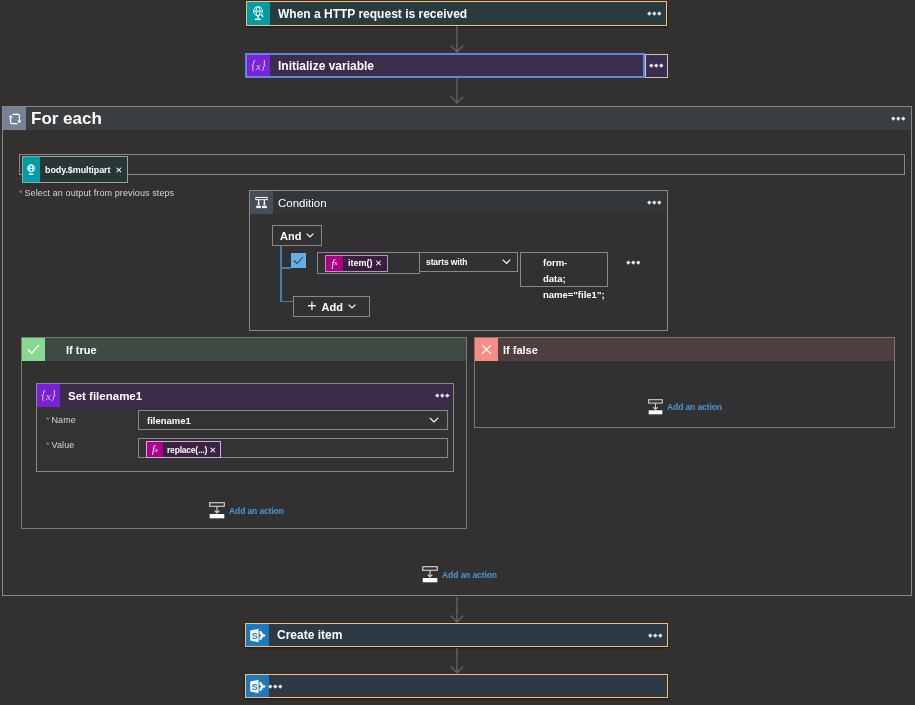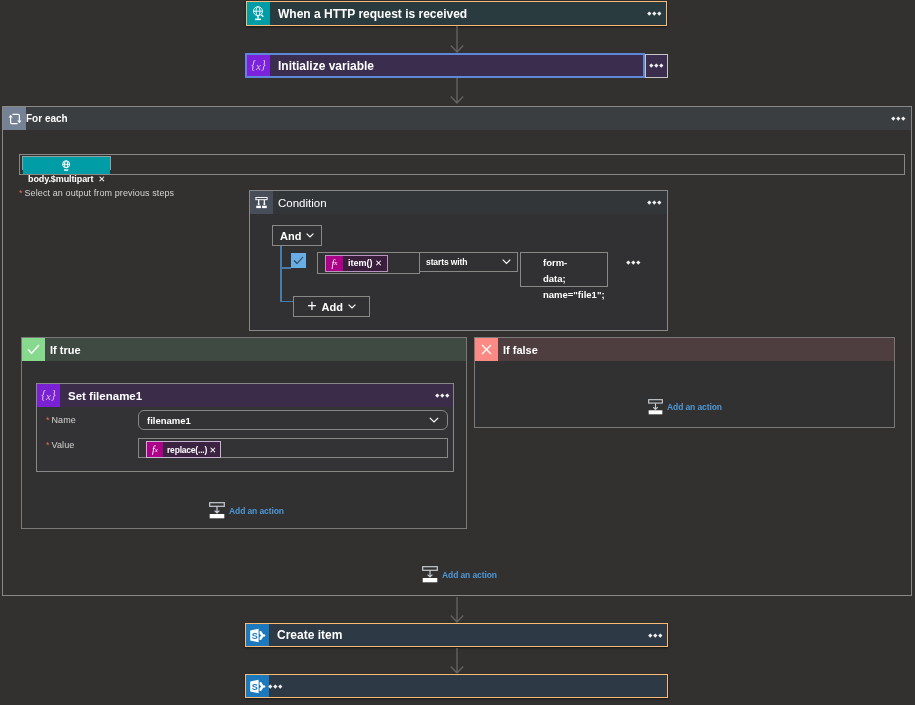--- a/index.html
+++ b/index.html
@@ -73,32 +73,32 @@
 
   <div style="position:absolute;left:0;top:0;right:0;height:23px;background:#3a3e41;display:flex;">
     <div style="flex:0 0 23px;background:#758296;display:flex;align-items:center;justify-content:center;">
       <svg width="16" height="16" viewBox="0 0 16 16">
         <path d="M5.4 3.4 H11.2 Q12.4 3.4 12.4 4.6 V9.8" stroke="#fff" stroke-width="1.2" fill="none"></path>
         <path d="M10.6 12.6 H4.8 Q3.6 12.6 3.6 11.4 V6.2" stroke="#fff" stroke-width="1.2" fill="none"></path>
         <path d="M10.2 9.4 L12.4 12.2 L14.4 9.4 Z" fill="#fff"></path>
         <path d="M5.8 6.6 L3.6 3.8 L1.6 6.6 Z" fill="#fff"></path>
       </svg>
     </div>
-    <div style="flex:1;display:flex;align-items:center;color:#fff;font-size:10px;font-weight:700;">For each</div>
+    <div style="flex:1;display:flex;align-items:center;padding-left:5px;color:#fff;font-size:17px;font-weight:700;">For each</div>
     <div class="dots" style="padding-right:6px;">
         <i></i>
         <i></i>
         <i></i>
       </div>
   </div>
 
   <div class="abs" style="left:16px;top:34px;line-height:10px;font-size:9px;margin-top:47px;"><span class="req">*</span><label class="fld">Select an output from previous steps</label></div>
 
   <div class="inbox" style="left:16px;top:47px;width:886px;height:21px;background:#323130;">
-    <div style="position:absolute;left:2px;top:1px;height:14px;border:1px solid #8fa3a6;background:#283736;display:flex;align-items:stretch;flex-direction:column;">
+    <div style="position:absolute;left:2px;top:1px;height:27px;border:1px solid #8fa3a6;background:#283736;display:flex;align-items:stretch;">
       <div style="flex:0 0 17px;background:#009da6;display:flex;align-items:center;justify-content:center;">
         <svg width="13" height="13" viewBox="0 0 17 17">
           <g stroke="#fff" fill="none" stroke-width="1.3">
             <circle cx="8" cy="6.9" r="4.6"></circle>
             <ellipse cx="8" cy="6.9" rx="2.1" ry="4.6"></ellipse>
             <path d="M3.5 6.9h9"></path>
           </g>
           <rect x="5.2" y="13.6" width="5.6" height="1.8" fill="#fff"></rect>
         </svg>
       </div>
@@ -172,36 +172,36 @@
     </div>
   </div>
 
   <div style="position:absolute;left:18px;top:230px;width:446px;height:192px;border:1px solid #7a7977;background:#313132;">
     <div style="position:absolute;left:0;top:0;right:0;height:23px;background:#3f4a42;display:flex;">
       <div style="flex:0 0 23px;background:#87d98d;display:flex;align-items:center;justify-content:center;">
         <svg width="13" height="11" viewBox="0 0 13 11">
             <path d="M1 5.5 L4.6 9.2 L12 1" stroke="#fff" stroke-width="1.4" fill="none"></path>
           </svg>
       </div>
-      <div style="flex:1;display:flex;align-items:center;padding-left:5px;color:#fff;font-size:11px;font-weight:700;">If true</div>
+      <div style="flex:1;display:flex;align-items:center;padding-left:5px;color:#fff;font-size:11px;font-weight:700;margin-left:16px;">If true</div>
     </div>
 
     <div style="position:absolute;left:14px;top:45px;width:418px;height:89px;border:1px solid #8a8886;background:#333234;">
       <div style="position:absolute;left:0;top:0;right:0;height:23px;background:#3b2d4a;display:flex;">
         <div style="flex:0 0 23px;background:#7a22d3;display:flex;align-items:center;justify-content:center;color:#d9c3f2;font-size:12px;font-style:italic;font-family:'Liberation Serif',serif;">{<i style="font-size:11px;">x</i>}</div>
         <div style="flex:1;display:flex;align-items:center;padding-left:8px;color:#fff;font-size:11.5px;font-weight:700;">Set filename1</div>
         <div class="dots" style="padding-right:4px;">
             <i></i>
             <i></i>
             <i></i>
           </div>
       </div>
 
       <div class="abs" style="left:9px;top:31px;font-size:9px;line-height:10px;"><span class="req">*</span><label class="fld">Name</label></div>
-      <div class="inbox" style="left:101px;top:26px;width:310px;height:20px;background:transparent;display:flex;align-items:center;justify-content:space-between;padding:0 8px;border-radius:6px;">
+      <div class="inbox" style="left:101px;top:26px;width:310px;height:20px;background:transparent;display:flex;align-items:center;justify-content:space-between;padding:0 8px;">
         <span style="color:#fff;font-size:9.5px;font-weight:700;">filename1</span>
         <svg width="10" height="6" viewBox="0 0 10 6">
             <path d="M0.8 0.8 L5 5 L9.2 0.8" stroke="#fff" stroke-width="1.2" fill="none"></path>
           </svg>
       </div>
 
       <div class="abs" style="left:9px;top:56px;font-size:9px;line-height:10px;"><span class="req">*</span><label class="fld">Value</label></div>
       <div class="inbox" style="left:101px;top:54px;width:310px;height:20px;background:transparent;">
         <div style="position:absolute;left:7px;top:2px;height:17px;border:1px solid #cbb3d4;background:#3a2240;display:flex;align-items:stretch;">
           <div style="flex:0 0 16px;background:#ad0089;display:flex;align-items:center;justify-content:center;color:#fff;font-size:10px;font-style:italic;font-family:'Liberation Serif',serif;">f<i style="font-size:7px;">x</i></div>

